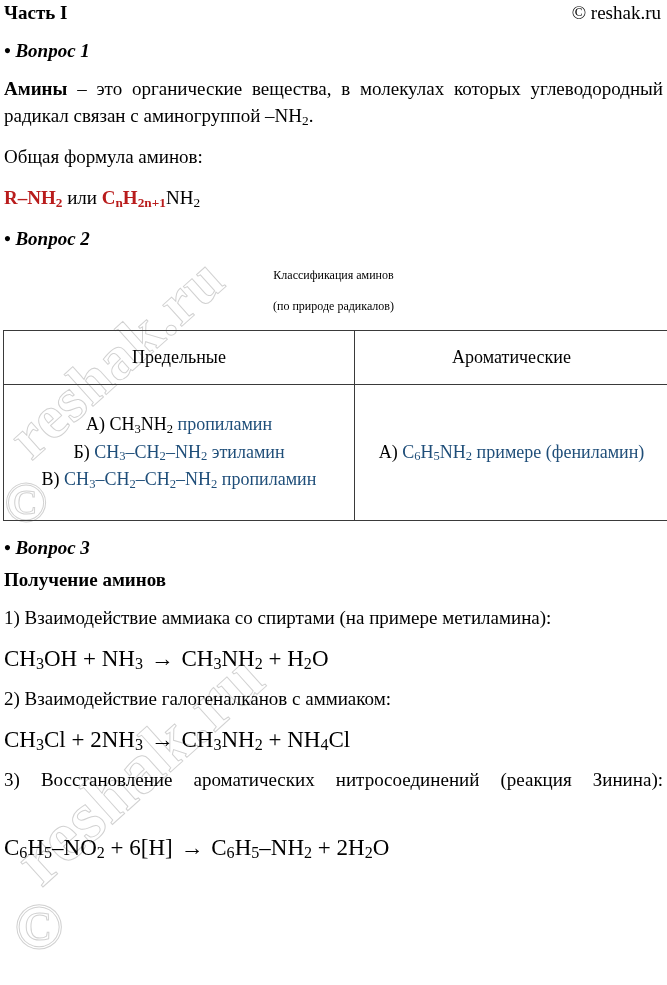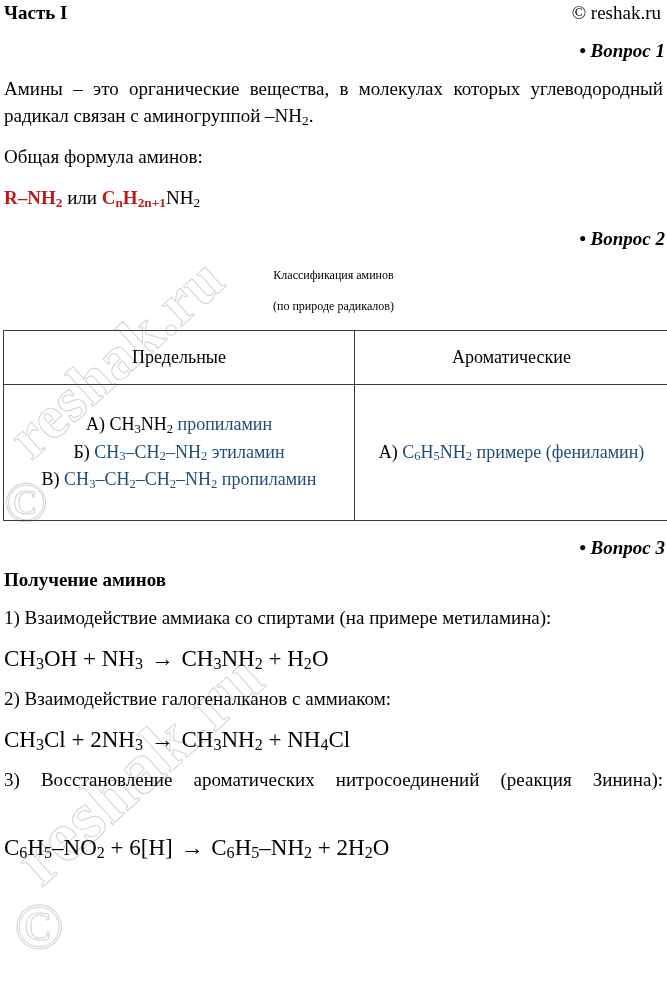--- a/index.html
+++ b/index.html
@@ -82,42 +82,41 @@
   }
 
   
   .content { position: relative; z-index: 2; }
 
   .q-head {
     font-size: 19px;
     font-style: italic;
     font-weight: 700;
     margin: 16px 0 0 2px;
-    text-align: right;
   }
 
   p.para {
     font-size: 19px;
     line-height: 1.42;
     margin: 14px 2px 0 2px;
     text-align: justify;
     text-justify: inter-word;
   }
   p.para.last-justify::after {
     content: "";
     display: inline-block;
     width: 100%;
   }
   p.plain {
     font-size: 19px;
     line-height: 1.42;
     margin: 14px 2px 0 2px;
     text-align: left;
   }
-  .b { font-weight: 400; }
+  .b { font-weight: 700; }
   .blue { color: #1F4E79; }
   .blue-b { color: #b91c1c; font-weight: 700; }
 
   sub {
     font-size: 0.70em;
     vertical-align: baseline;
     position: relative;
     bottom: -0.22em;
   }
 

